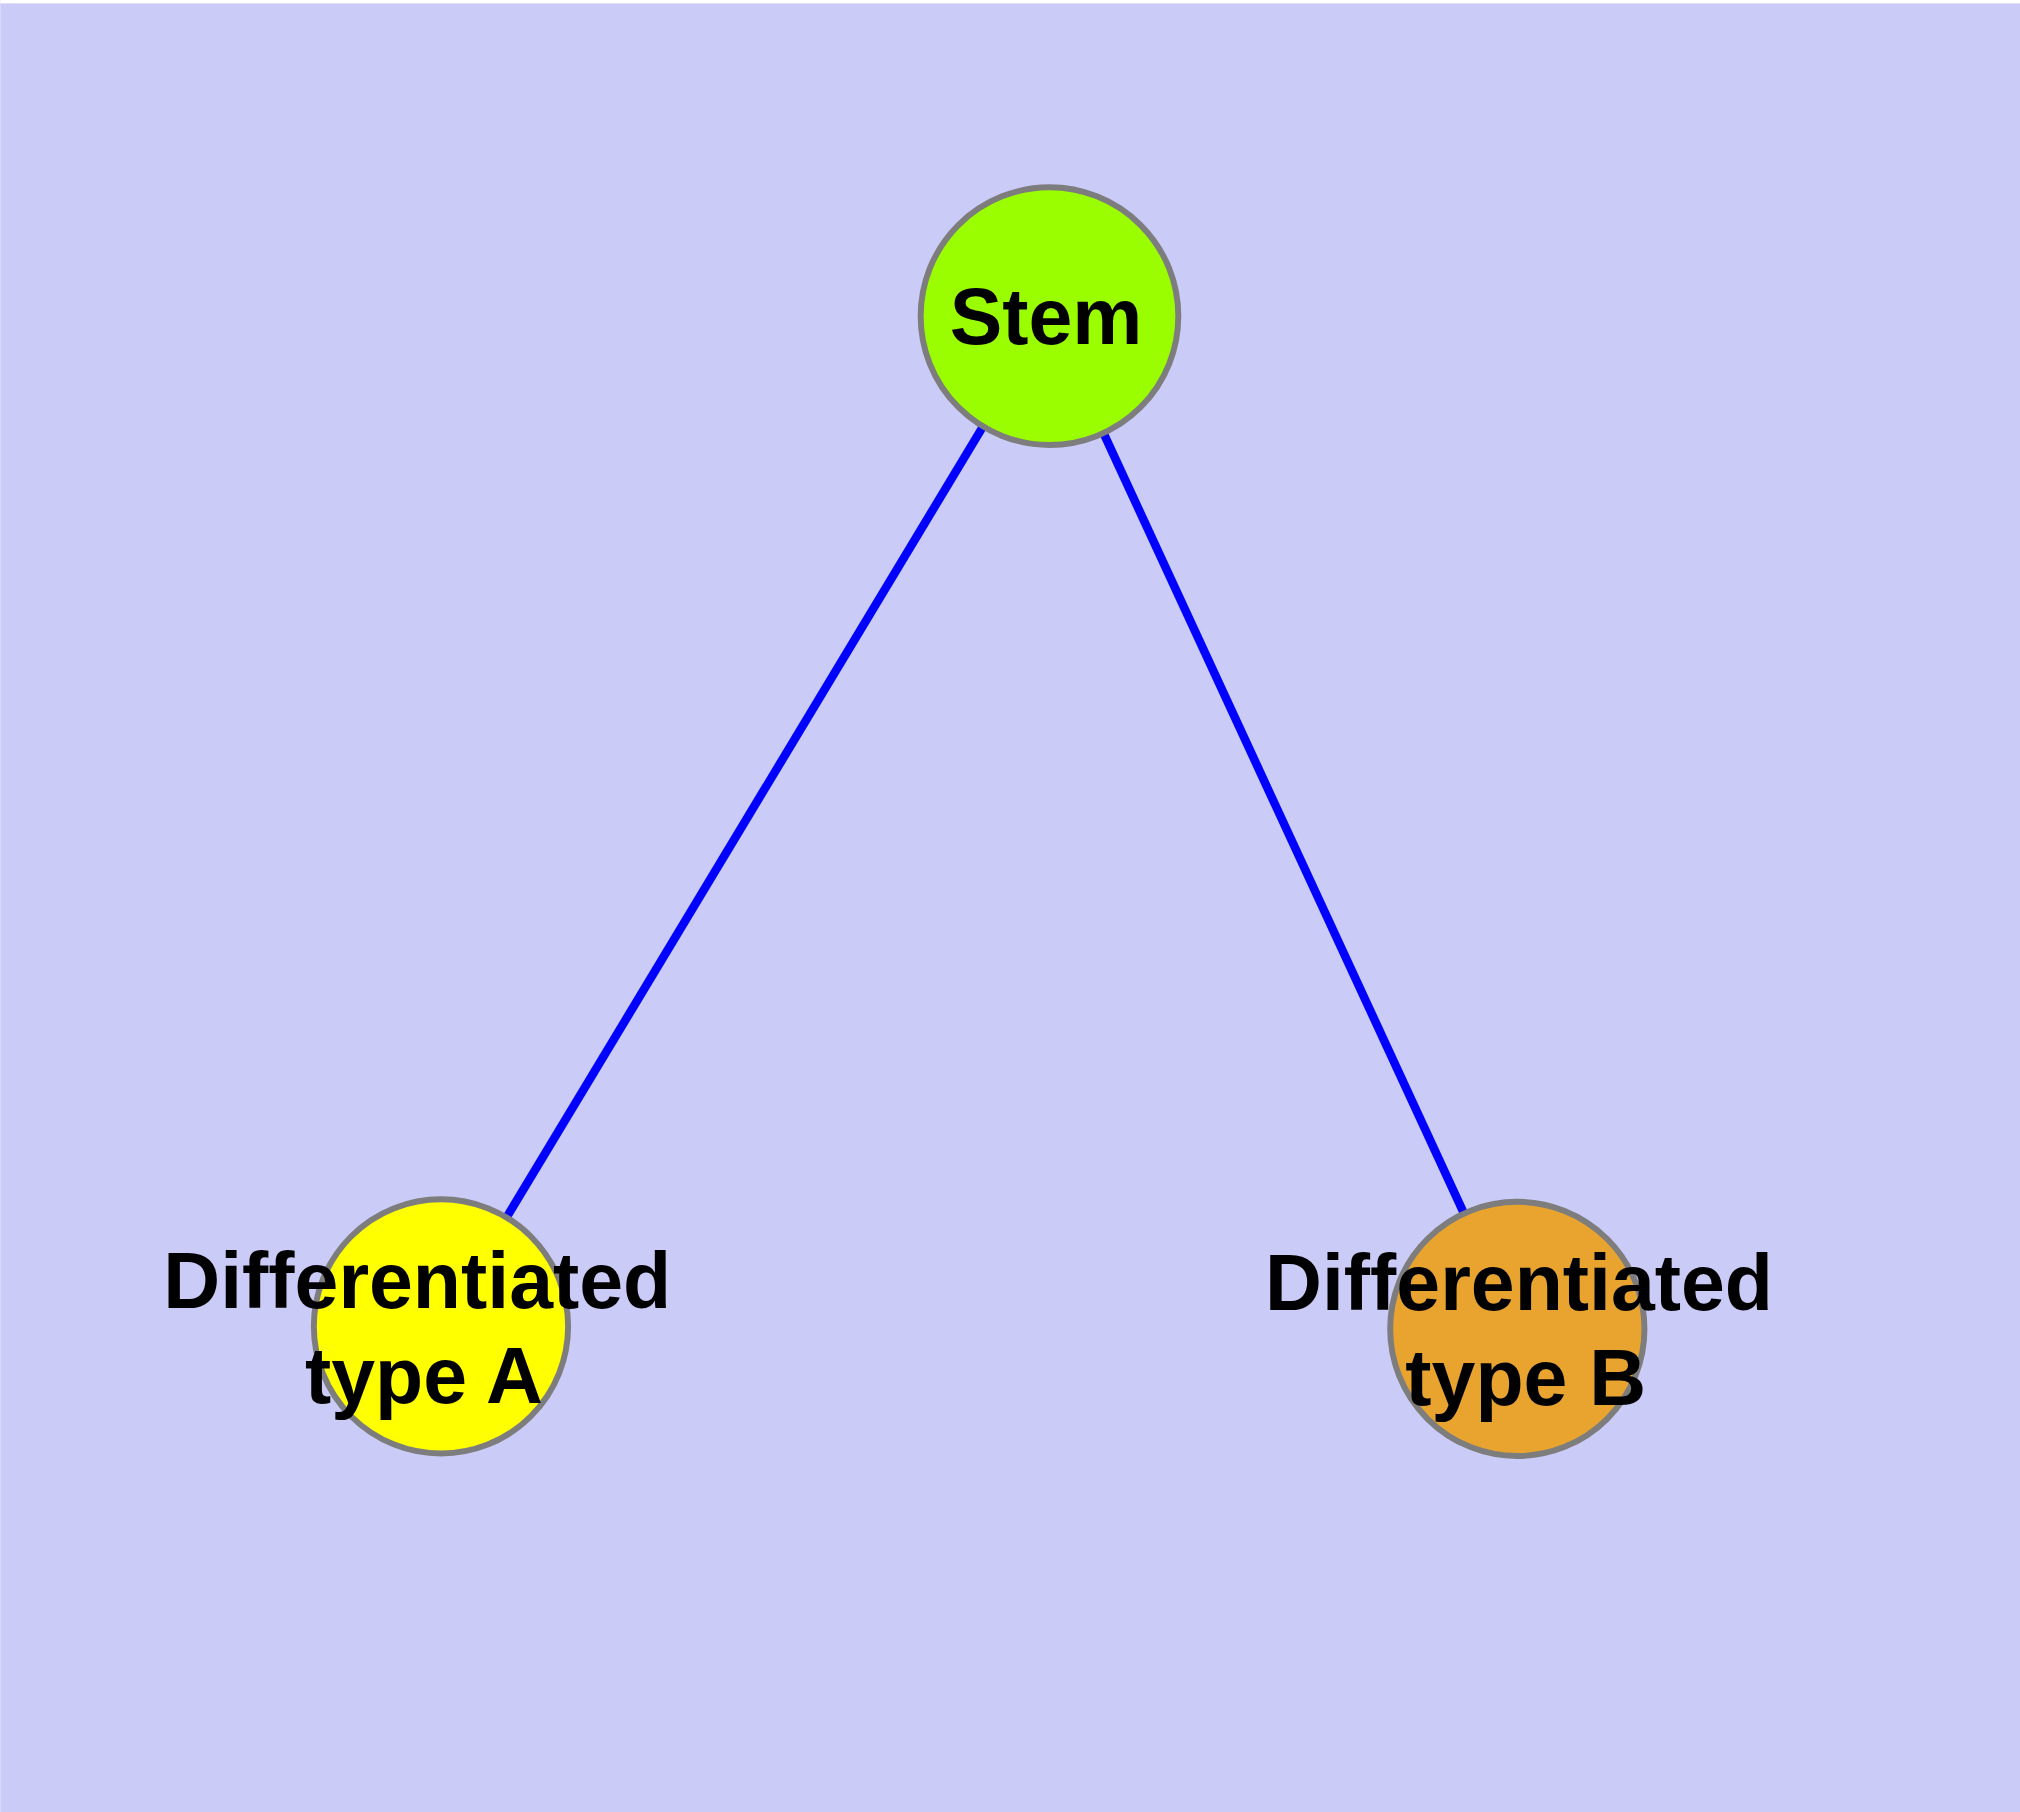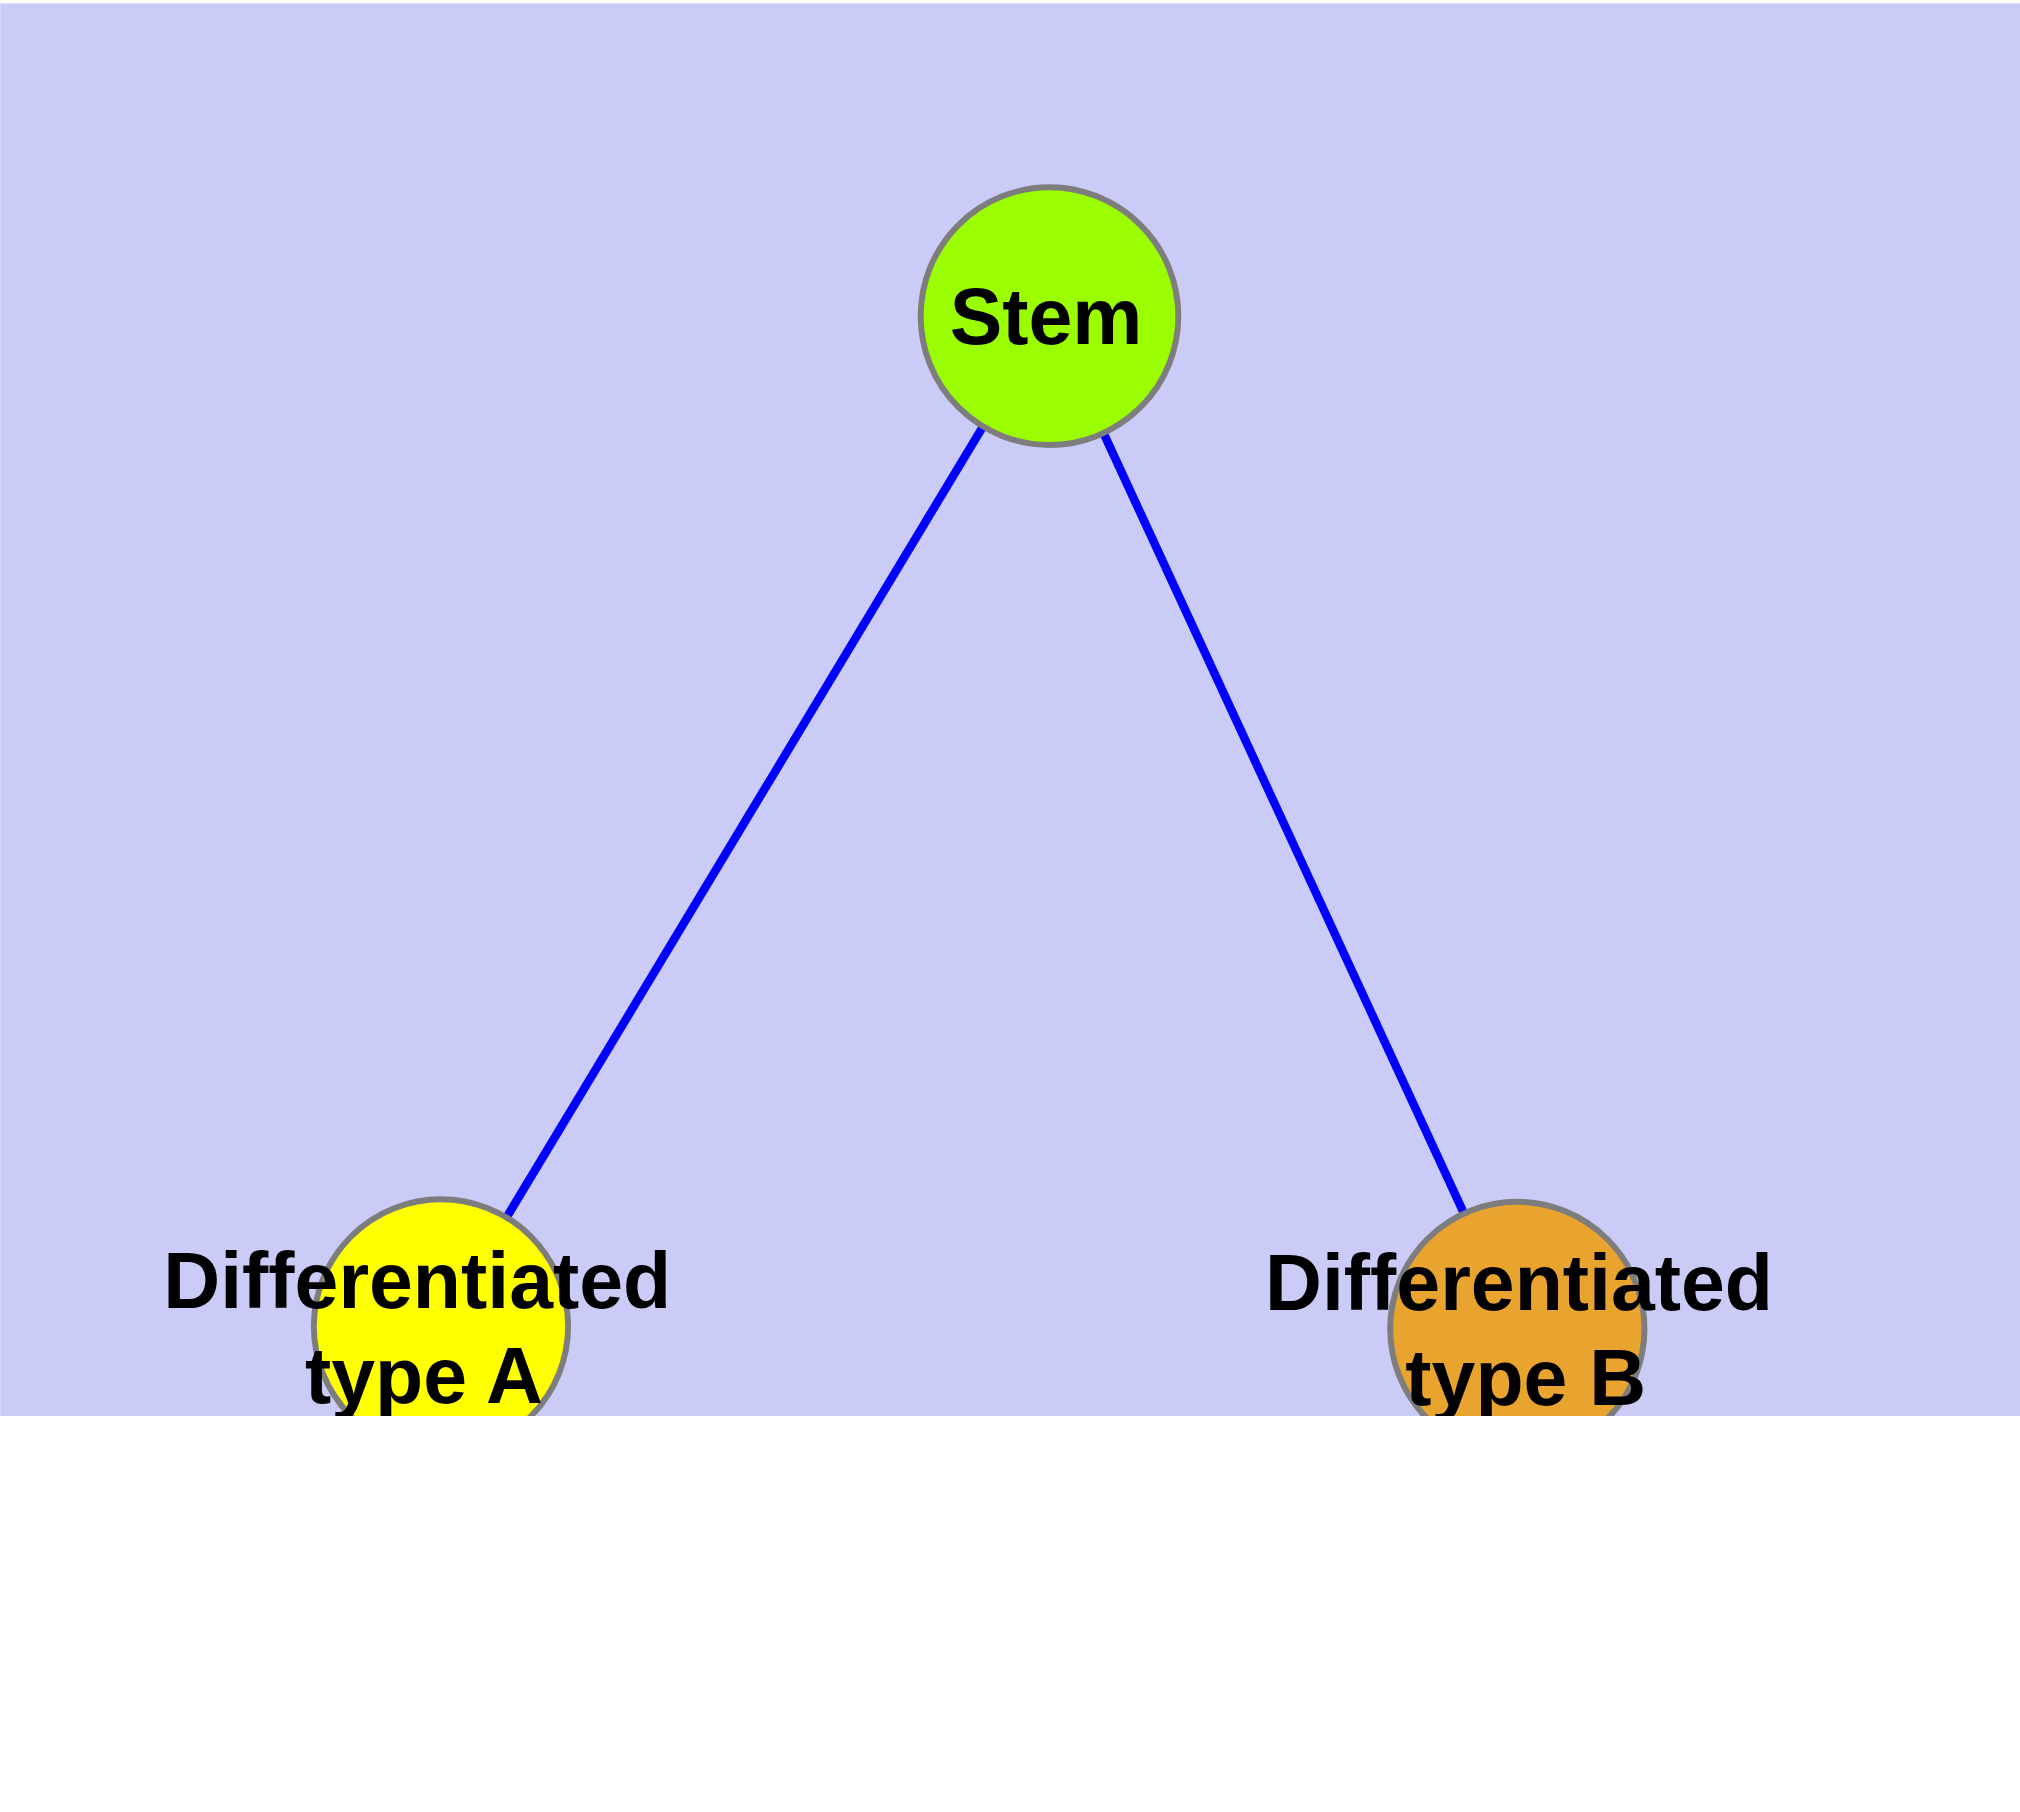--- a/index.html
+++ b/index.html
@@ -4,21 +4,21 @@
 <style>
   html, body {
     margin: 0;
     padding: 0;
     width: 2021px;
     height: 1812px;
     background: #ffffff;
   }
   .graph-wrap {
     width: 2021px;
-    height: 1416px;
+    height: 1812px;
     overflow: hidden;
   }
   svg {
     display: block;
   }
   .node-label {
     font-family: "Liberation Sans", "DejaVu Sans", sans-serif;
     font-weight: bold;
     font-size: 93px;
   }

